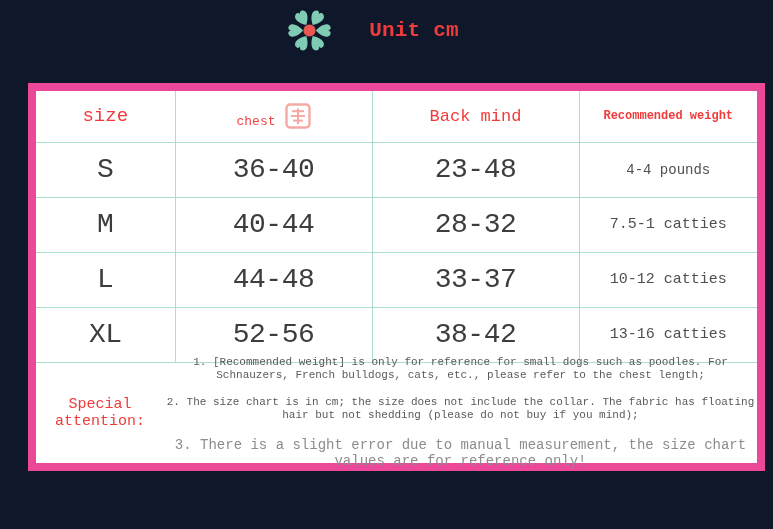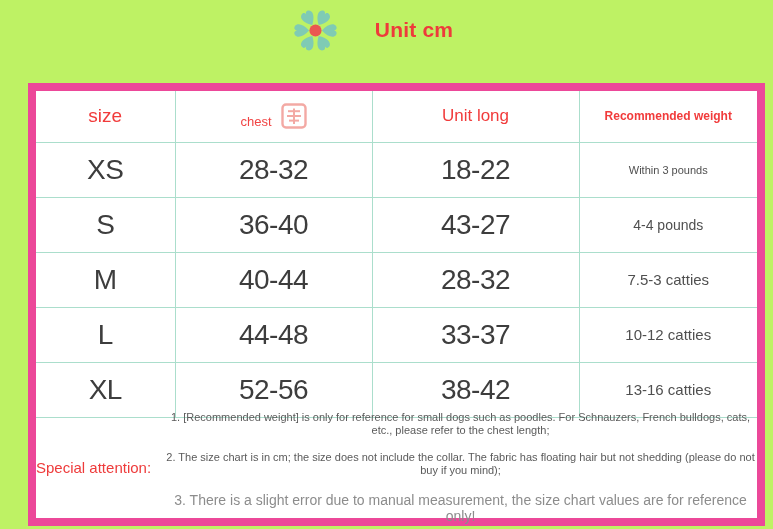--- a/index.html
+++ b/index.html
@@ -3,22 +3,23 @@
 <meta charset="utf-8">
 <style>
   * { margin: 0; padding: 0; box-sizing: border-box; }
   html, body { background: #ffffff; }
   body { font-family: "Liberation Sans", sans-serif; }
 
   .page {
     position: relative;
     width: 773px;
     height: 529px;
-    background: #bef264;
+    background: #0f172a;
     overflow: hidden;
+    font-family: Liberation Mono, monospace;
   }
 
   
   .top-header {
     position: absolute;
     top: 4px; left: 0; right: 0;
     height: 52px;
     display: flex;
     align-items: center;
     justify-content: center;
@@ -145,41 +146,35 @@
             <span class="th-chest">chest</span>
             <svg class="chest-stamp" viewBox="0 0 26 26" aria-hidden="true">
               <rect x="1.5" y="1.5" width="23" height="23" rx="3.5" fill="none" stroke="#ef8d86" stroke-width="2.4"></rect>
               <line x1="7" y1="8.2" x2="19" y2="8.2" stroke="#ef8d86" stroke-width="2"></line>
               <line x1="6" y1="13" x2="20" y2="13" stroke="#ef8d86" stroke-width="2"></line>
               <line x1="8" y1="17.6" x2="18" y2="17.6" stroke="#ef8d86" stroke-width="2"></line>
               <line x1="13" y1="5.5" x2="13" y2="21" stroke="#ef8d86" stroke-width="2"></line>
             </svg>
           </div>
         </th>
-        <th class="th-back">Unit long</th>
+        <th class="th-back">Back mind</th>
         <th class="th-weight">Recommended weight</th>
       </tr>
 
-      <tr class="data-row">
-        <td class="cell-size">XS</td>
-        <td class="cell-num">28-32</td>
-        <td class="cell-num">18-22</td>
-        <td class="cell-wt small">Within 3 pounds</td>
-      </tr>
       <tr class="data-row">
         <td class="cell-size">S</td>
         <td class="cell-num">36-40</td>
-        <td class="cell-num">43-27</td>
+        <td class="cell-num">23-48</td>
         <td class="cell-wt medium">4-4 pounds</td>
       </tr>
       <tr class="data-row">
         <td class="cell-size">M</td>
         <td class="cell-num">40-44</td>
         <td class="cell-num">28-32</td>
-        <td class="cell-wt">7.5-3 catties</td>
+        <td class="cell-wt">7.5-1 catties</td>
       </tr>
       <tr class="data-row">
         <td class="cell-size">L</td>
         <td class="cell-num">44-48</td>
         <td class="cell-num">33-37</td>
         <td class="cell-wt">10-12 catties</td>
       </tr>
       <tr class="data-row">
         <td class="cell-size">XL</td>
         <td class="cell-num">52-56</td>

